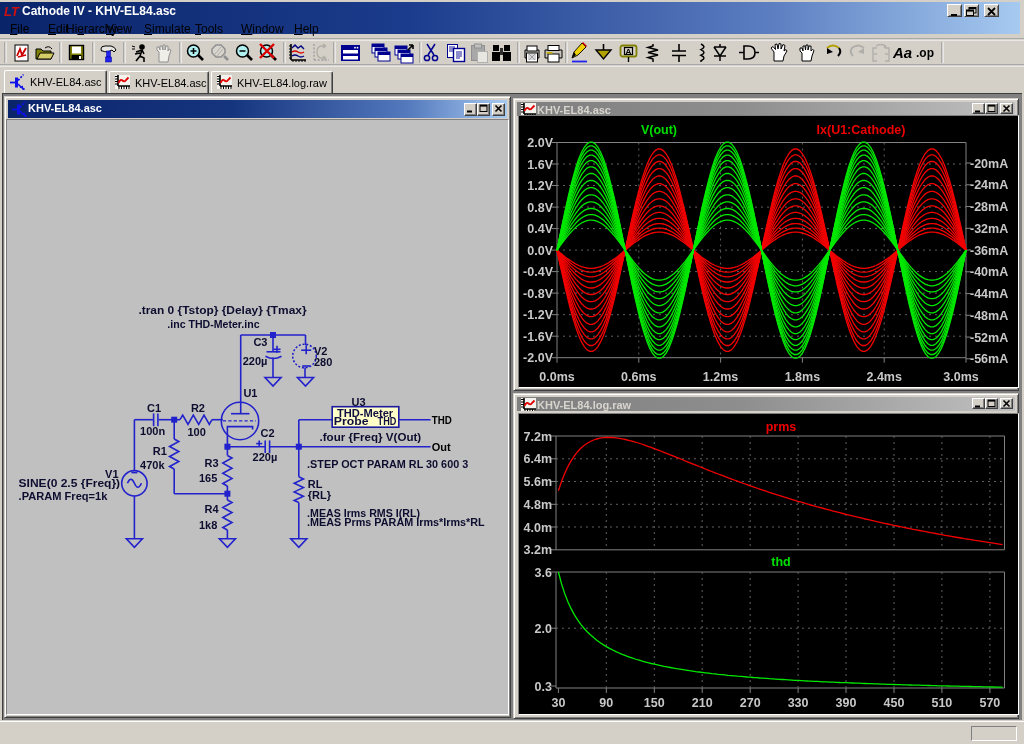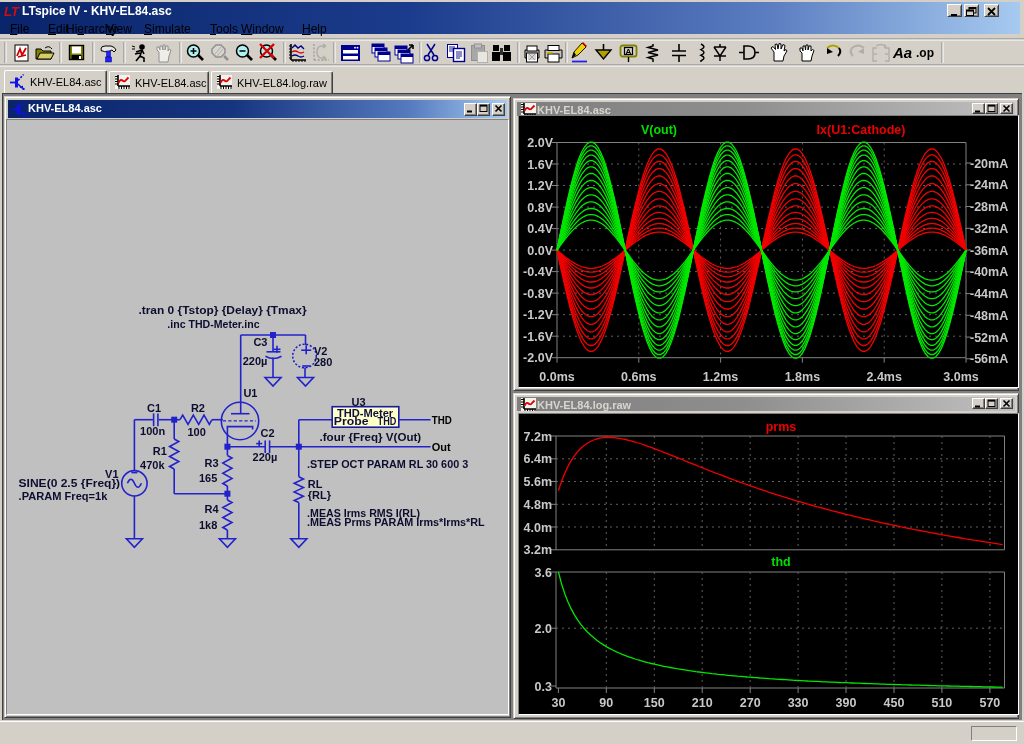--- a/index.html
+++ b/index.html
@@ -46,43 +46,43 @@
 .ax{font-size:12.5px;font-weight:bold;fill:#c8c8c8;}
 .tg{font-size:12.5px;font-weight:bold;fill:#00e000;}
 .tr{font-size:12.5px;font-weight:bold;fill:#ee0000;}
 .cg{stroke:#00e800;stroke-width:1.3;fill:none;}
 .cr{stroke:#f20000;stroke-width:1.3;fill:none;}
 </style></head><body>
 <div id="titlebar">
 <svg style="position:absolute;left:4px;top:2px" width="16" height="14" viewBox="0 0 16 14">
       <text x="0" y="12" font-size="13" font-weight="bold" font-style="italic" fill="#cc1010">LT</text>
     </svg>
-<span class="txt">LTspice IV - KHV-EL84.asc</span>
+<span class="txt">Cathode IV - KHV-EL84.asc</span>
 <span class="sysbtn" style="right:58px"><svg width="9" height="9" viewBox="0 0 9 9">
         <line x1="1" y1="8" x2="7" y2="8" stroke="#000" stroke-width="2"></line>
       </svg></span>
 <span class="sysbtn" style="right:41px"><svg width="11" height="9" viewBox="0 0 11 9">
         <rect x="3" y="0.5" width="7" height="5.5" fill="none" stroke="#000"></rect>
         <line x1="3" y1="1.3" x2="10" y2="1.3" stroke="#000" stroke-width="1.6"></line>
         <rect x="0.5" y="3" width="7" height="5.5" fill="#d4d0c8" stroke="#000"></rect>
         <line x1="0.5" y1="3.8" x2="7.5" y2="3.8" stroke="#000" stroke-width="1.6"></line>
       </svg></span>
 <span class="sysbtn" style="right:21px"><svg width="9" height="9" viewBox="0 0 9 9">
         <path d="M1,1 L8,8 M8,1 L1,8" stroke="#000" stroke-width="1.8"></path>
       </svg></span>
 </div>
 <div id="menubar">
 <span class="mi" style="left:8px"><u>F</u>ile</span>
 <span class="mi" style="left:46px"><u>E</u>dit</span>
 <span class="mi" style="left:64px">Hi<u>e</u>rarchy</span>
 <span class="mi" style="left:104px"><u>V</u>iew</span>
 <span class="mi" style="left:142px"><u>S</u>imulate</span>
-<span class="mi" style="left:208px"><u>T</u>ools</span>
+<span class="mi" style="left:193px"><u>T</u>ools</span>
 <span class="mi" style="left:239px"><u>W</u>indow</span>
-<span class="mi" style="left:300px"><u>H</u>elp</span>
+<span class="mi" style="left:292px"><u>H</u>elp</span>
 </div>
 <div style="position:absolute;left:0;top:38px;width:1024px;height:29px">
 <svg style="position:absolute;left:0;top:0" width="1024" height="29" viewBox="0 38 1024 29">
       <line x1="0" y1="39" x2="1024" y2="39" stroke="#808080"></line>
 <line x1="0" y1="40" x2="1024" y2="40" stroke="#ffffff"></line>
 <line x1="5" y1="42" x2="5" y2="63" stroke="#808080"></line>
       <line x1="6" y1="42" x2="6" y2="63" stroke="#ffffff"></line>
 <g transform="translate(15,45)">
         <rect x="0" y="0" width="13" height="16" fill="#fff" stroke="#000"></rect>
         <path d="M2,11 L5,4 L7,10 L11,3 M3,12 l8,-2" stroke="#cc0000" stroke-width="1.8" fill="none"></path>

